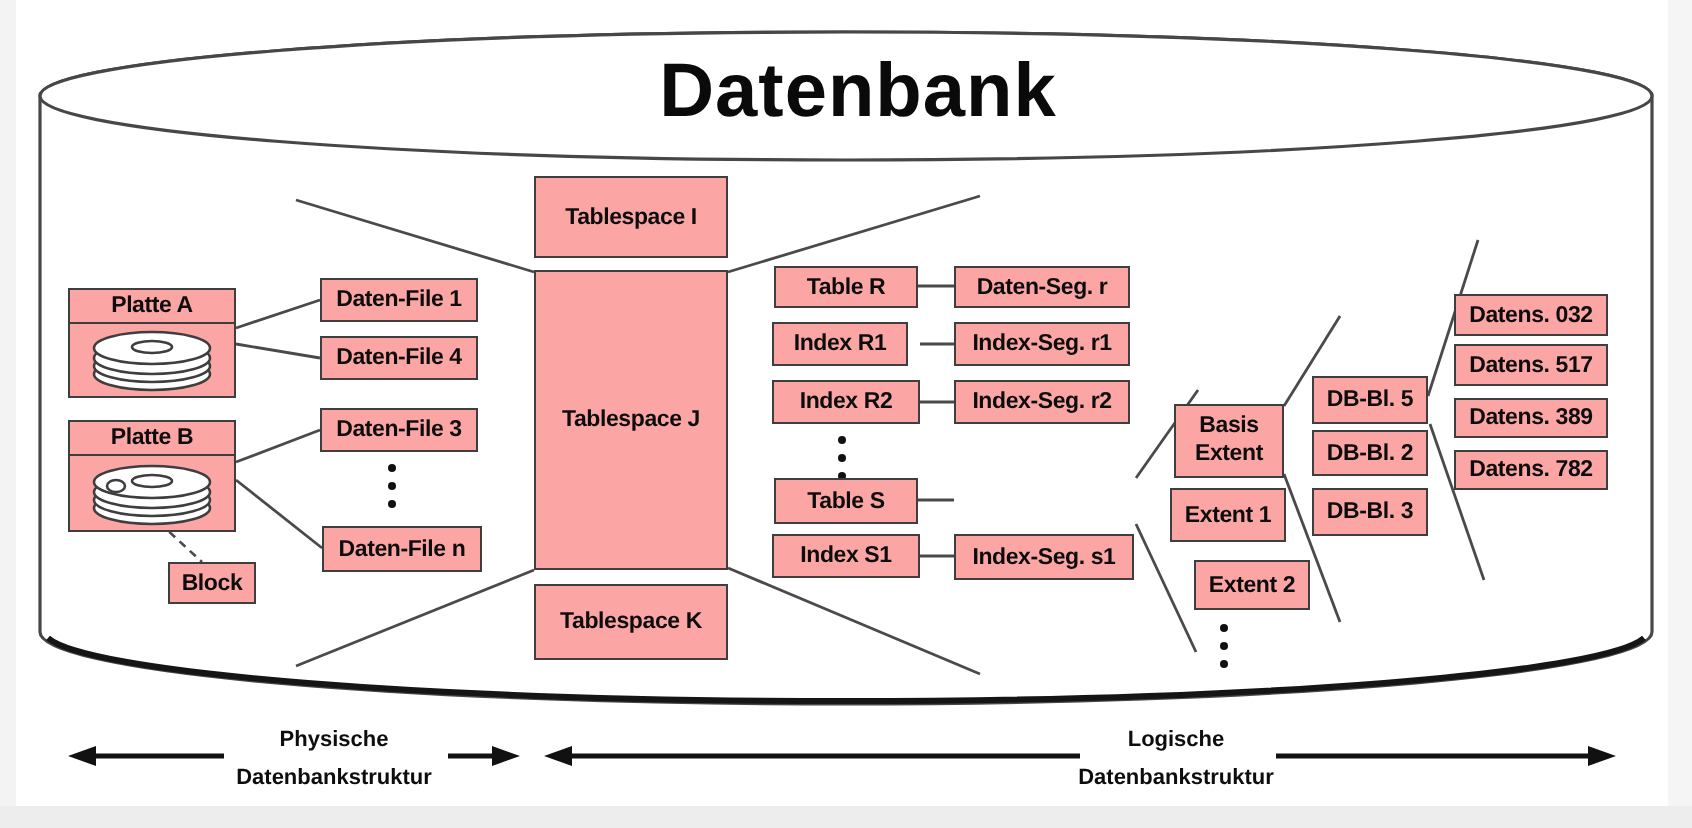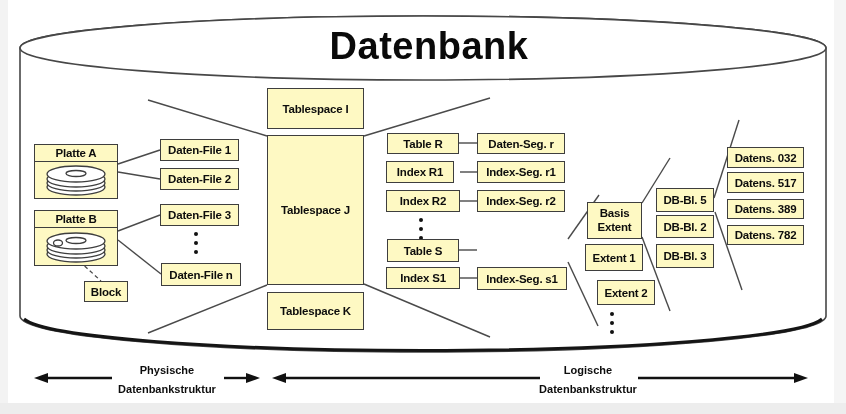--- a/index.html
+++ b/index.html
@@ -10,21 +10,21 @@
   }
   .strip-left{position:absolute;left:0;top:0;width:8px;height:414px;background:#f3f3f3;}
   .strip-right{position:absolute;left:834px;top:0;width:12px;height:414px;background:#f5f5f5;}
   .strip-bottom{position:absolute;left:0;top:403px;width:846px;height:11px;background:#ededed;}
   svg.layer{position:absolute;left:0;top:0;}
   .title{
     position:absolute;left:0;top:25px;width:846px;padding-left:12px;box-sizing:border-box;
     text-align:center;font-size:38px;font-weight:bold;color:#0a0a0a;letter-spacing:0.5px;
   }
   .bx{
-    position:absolute;box-sizing:border-box;border:1.5px solid #3e3e3e;background:#fef9c3;
+    position:absolute;box-sizing:border-box;border:1.5px solid #3e3e3e;background:#fca5a5;
     display:flex;align-items:center;justify-content:center;
     font-size:11.5px;font-weight:bold;color:#0d0d0d;white-space:nowrap;letter-spacing:-0.2px;
   }
   .bx.two-line{flex-direction:column;line-height:1.15;}
   .platte{flex-direction:column;justify-content:flex-start;padding:0;}
   .platte-hd{
     width:100%;height:17px;border-bottom:1.4px solid #3e3e3e;box-sizing:border-box;
     display:flex;align-items:center;justify-content:center;font-size:11.5px;font-weight:bold;
   }
   .platte-body{flex:1;width:100%;display:flex;align-items:center;justify-content:center;}
@@ -124,21 +124,21 @@
           <ellipse cx="39" cy="10.5" rx="10" ry="3"></ellipse>
           <ellipse cx="21" cy="13" rx="4.5" ry="3"></ellipse>
         </g>
       </svg>
     </div>
   </div>
 
   <div class="bx" style="left:84px;top:281px;width:44px;height:21px;">Block</div>
 
   <div class="bx" style="left:160px;top:139px;width:79px;height:22px;">Daten-File 1</div>
-  <div class="bx" style="left:160px;top:168px;width:79px;height:22px;">Daten-File 2</div>
+  <div class="bx" style="left:160px;top:168px;width:79px;height:22px;">Daten-File 4</div>
   <div class="bx" style="left:160px;top:204px;width:79px;height:22px;">Daten-File 3</div>
   <div class="vdots" style="left:194px;top:229px;">
       <i></i>
       <i></i>
       <i></i>
     </div>
   <div class="bx" style="left:161px;top:263px;width:80px;height:23px;">Daten-File n</div>
 
   <div class="bx" style="left:267px;top:88px;width:97px;height:41px;">Tablespace I</div>
   <div class="bx" style="left:267px;top:135px;width:97px;height:150px;">Tablespace J</div>

